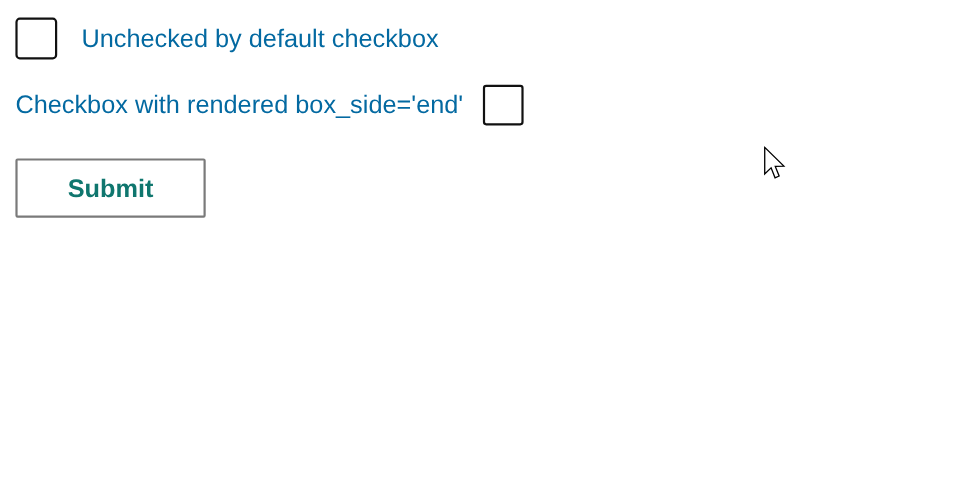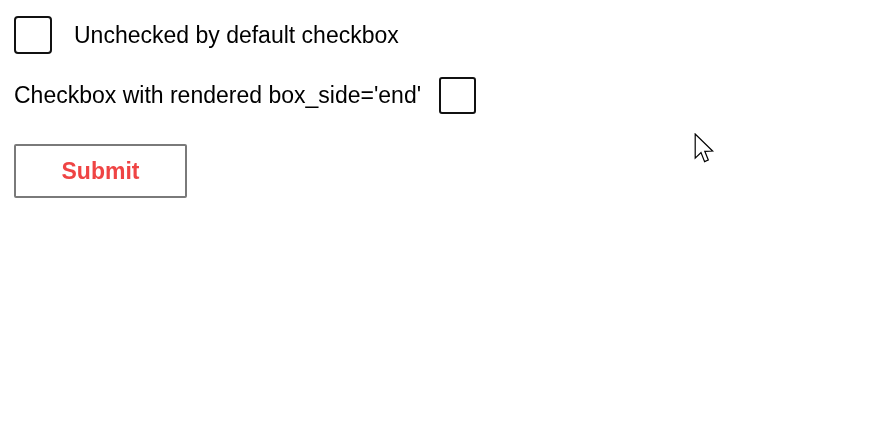--- a/index.html
+++ b/index.html
@@ -69,21 +69,21 @@
   .check-glyph svg {
     display: block;
     width: 100%;
     height: 100%;
   }
 
   
   .cb-label {
     font-size: 23px;
     line-height: 1;
-    color: #000000;
+    color: #0369a1;
     margin-left: 22px;
     white-space: nowrap;
   }
   .cb-label.muted {
     color: #9BA3B4;
   }
   .cb-label.lead {
     margin-left: 0;
     margin-right: 18px;
   }
@@ -94,21 +94,21 @@
     margin-top: 12px;
     padding: 0 26px;
     height: 54px;
     min-width: 173px;
     background: #ffffff;
     border: 2px solid #7a7a7a;
     border-radius: 2px;
     font-family: "Liberation Sans", sans-serif;
     font-size: 23px;
     font-weight: bold;
-    color: #ef4444;
+    color: #0f766e;
     cursor: pointer;
     display: inline-flex;
     align-items: center;
     justify-content: center;
   }
 
   
   #mouse-cursor {
     position: absolute;
     left: 694px;

